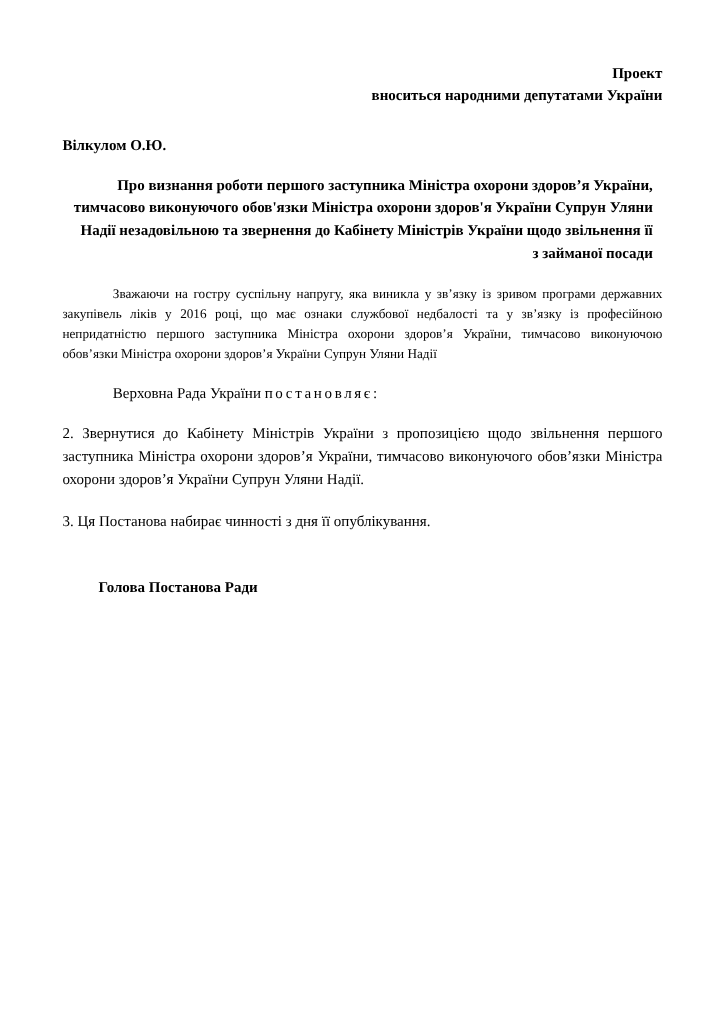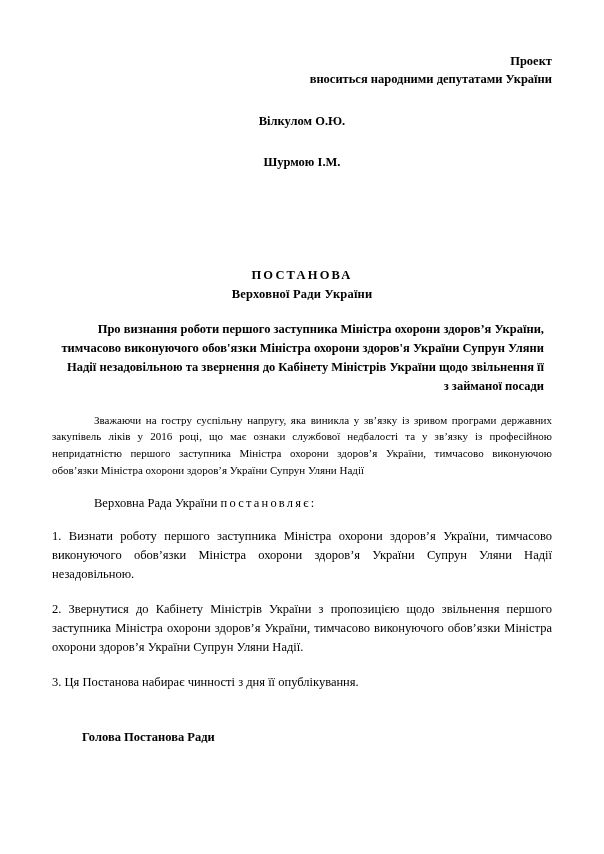--- a/index.html
+++ b/index.html
@@ -26,21 +26,21 @@
     text-align: right;
     font-size: 12.5px;
     line-height: 1.45;
     font-weight: bold;
     margin-top: 8px;
   }
   .header-block .line {
     display: block;
   }
   .header-names {
-    text-align: center;
+    text-align: left;
     font-weight: bold;
     font-size: 12.5px;
   }
   .header-names .name {
     display: block;
     margin-top: 26px;
   }
   .title-block {
     text-align: center;
     margin-top: 96px;
@@ -106,37 +106,31 @@
 
 <div class="page">
 
   <div class="header-block">
     <span class="line">Проект</span>
     <span class="line">вноситься народними депутатами України</span>
   </div>
 
   <div class="header-names">
     <span class="name">Вілкулом О.Ю.</span>
-    <span class="name">Шурмою І.М.</span>
   </div>
 
-  <div class="title-block">
-    <span class="title-main">ПОСТАНОВА</span>
-    <span class="title-sub">Верховної Ради України</span>
-  </div>
 
   <div class="subject">Про визнання роботи першого заступника Міністра охорони здоров’я України, тимчасово виконуючого обов'язки Міністра охорони здоров'я України Супрун Уляни Надії незадовільною та звернення до Кабінету Міністрів України щодо звільнення її з займаної посади</div>
 
   <div class="para">Зважаючи на гостру суспільну напругу, яка виникла у зв’язку із зривом програми державних закупівель ліків у 2016 році, що має ознаки службової недбалості та у зв’язку із професійною непридатністю першого заступника Міністра охорони здоров’я України, тимчасово виконуючою обов’язки Міністра охорони здоров’я України Супрун Уляни Надії</div>
 
   <div class="resolve-line">
     <span>Верховна Рада України </span><span class="spaced">постановляє</span><span>:</span>
   </div>
 
-  <div class="item">1. Визнати роботу першого заступника Міністра охорони здоров’я України, тимчасово виконуючого обов’язки Міністра охорони здоров’я України Супрун Уляни Надії незадовільною.</div>
   <div class="item">2. Звернутися до Кабінету Міністрів України з пропозицією щодо звільнення першого заступника Міністра охорони здоров’я України, тимчасово виконуючого обов’язки Міністра охорони здоров’я України Супрун Уляни Надії.</div>
   <div class="item">3. Ця Постанова набирає чинності з дня її опублікування.</div>
 
   <div class="signature">
     <span class="sig-line1">Голова Постанова Ради</span>
   </div>
 
 </div>
 
 </body></html>

